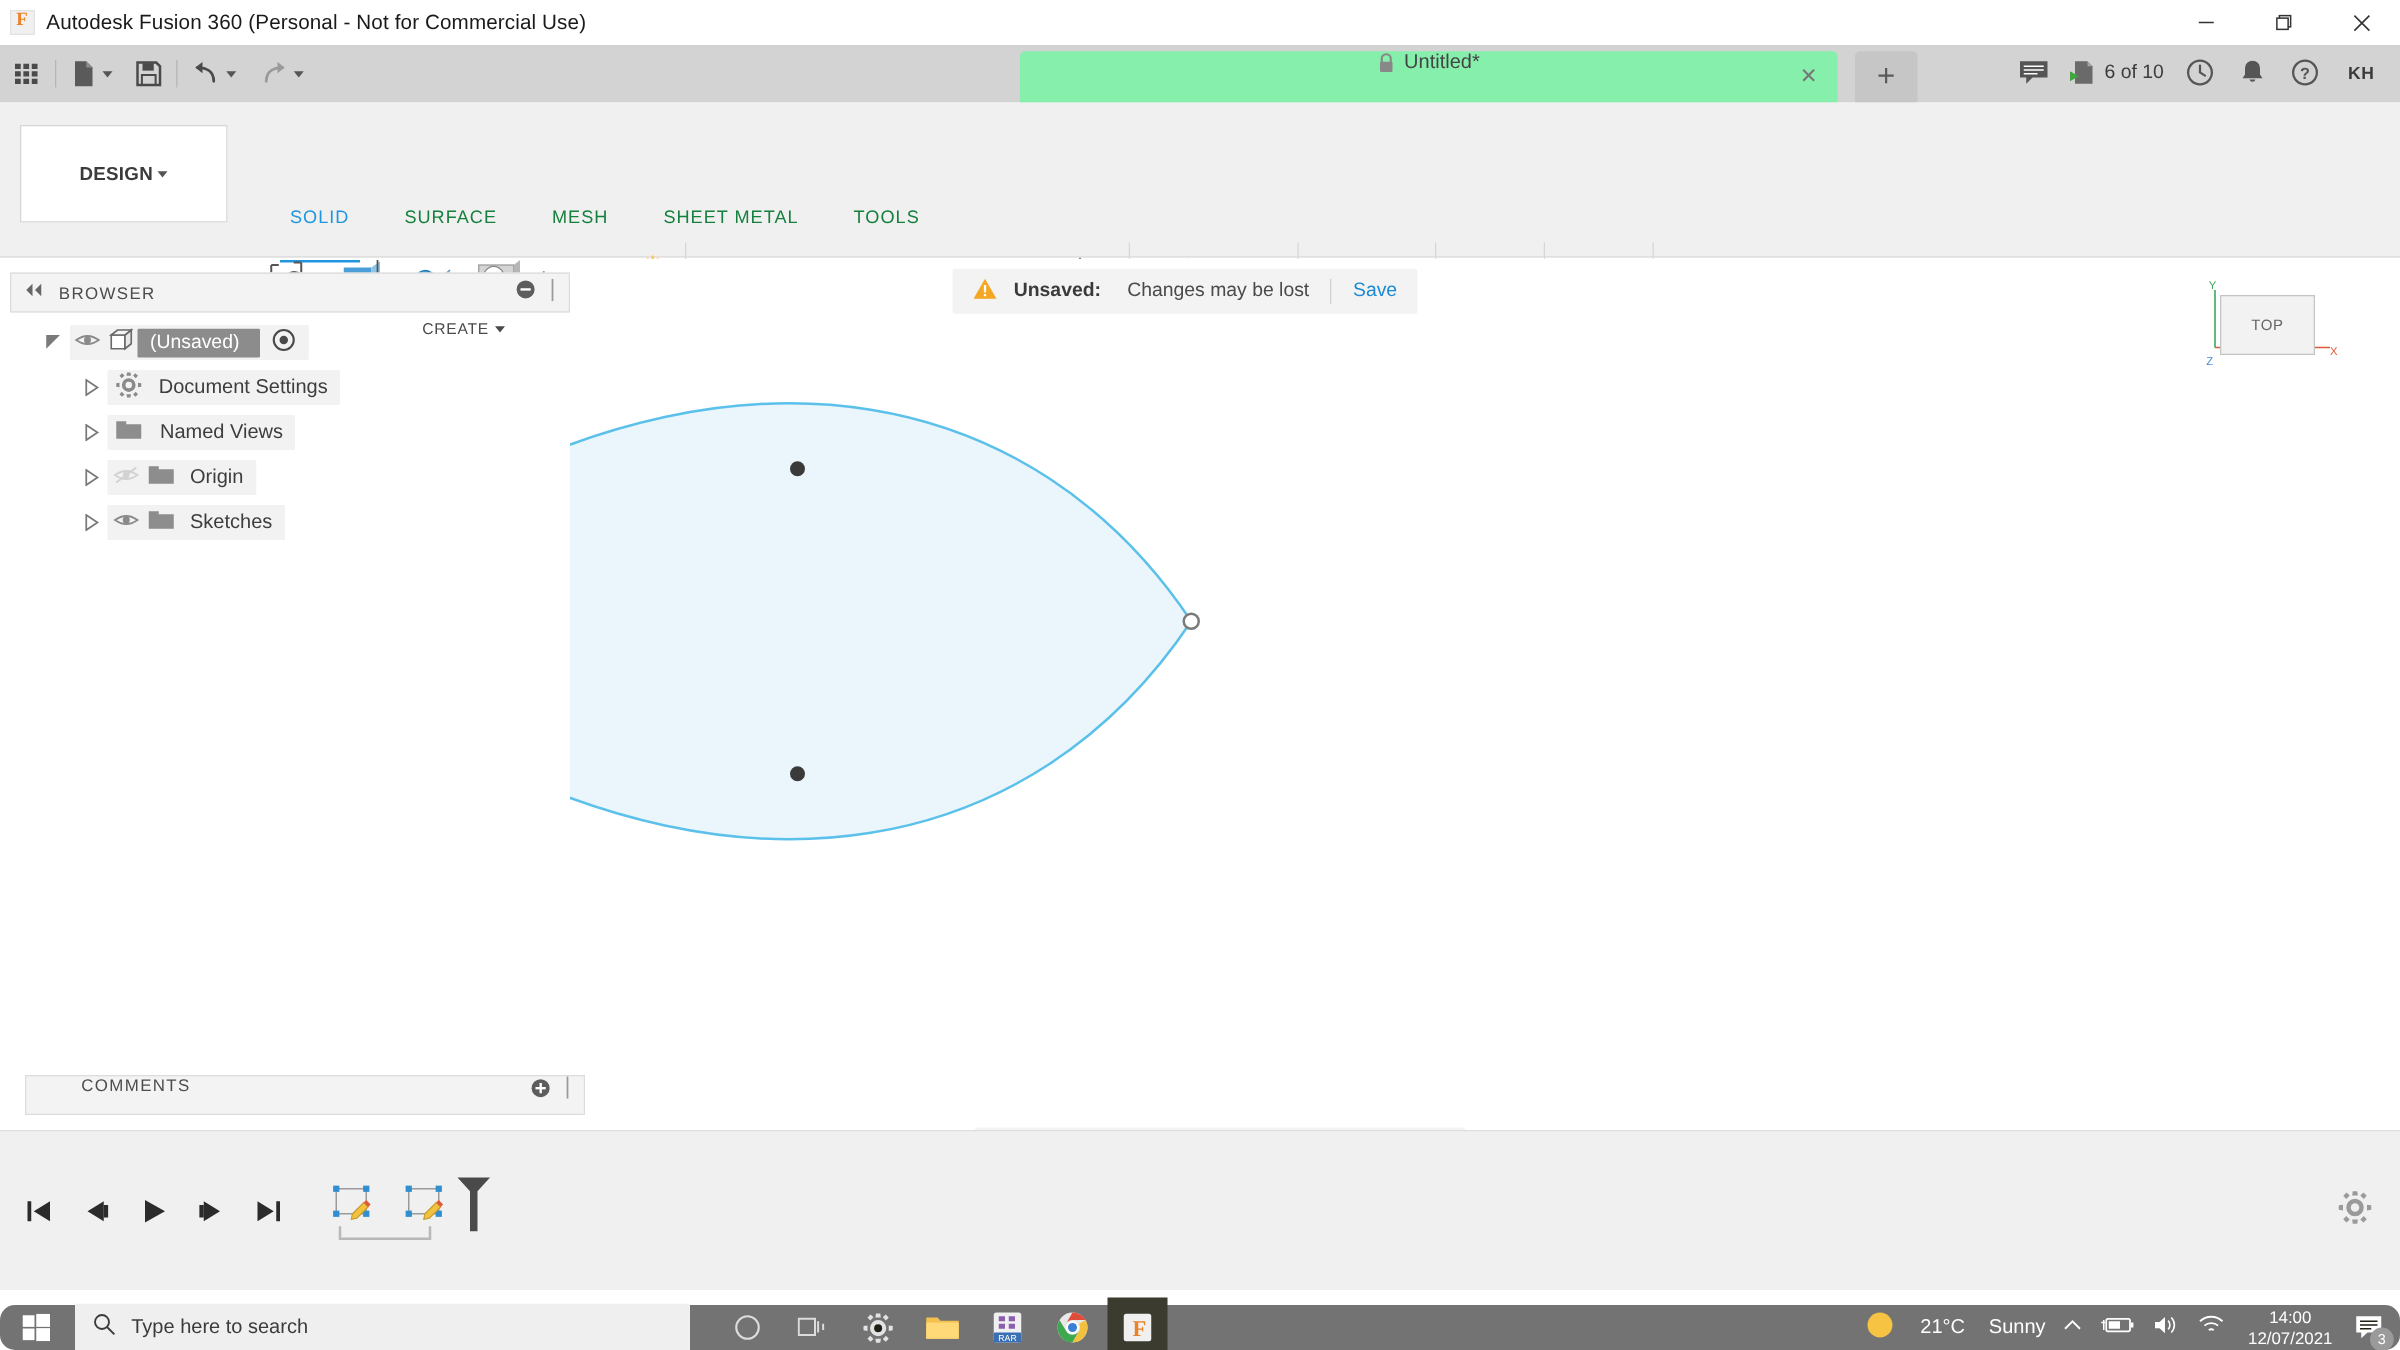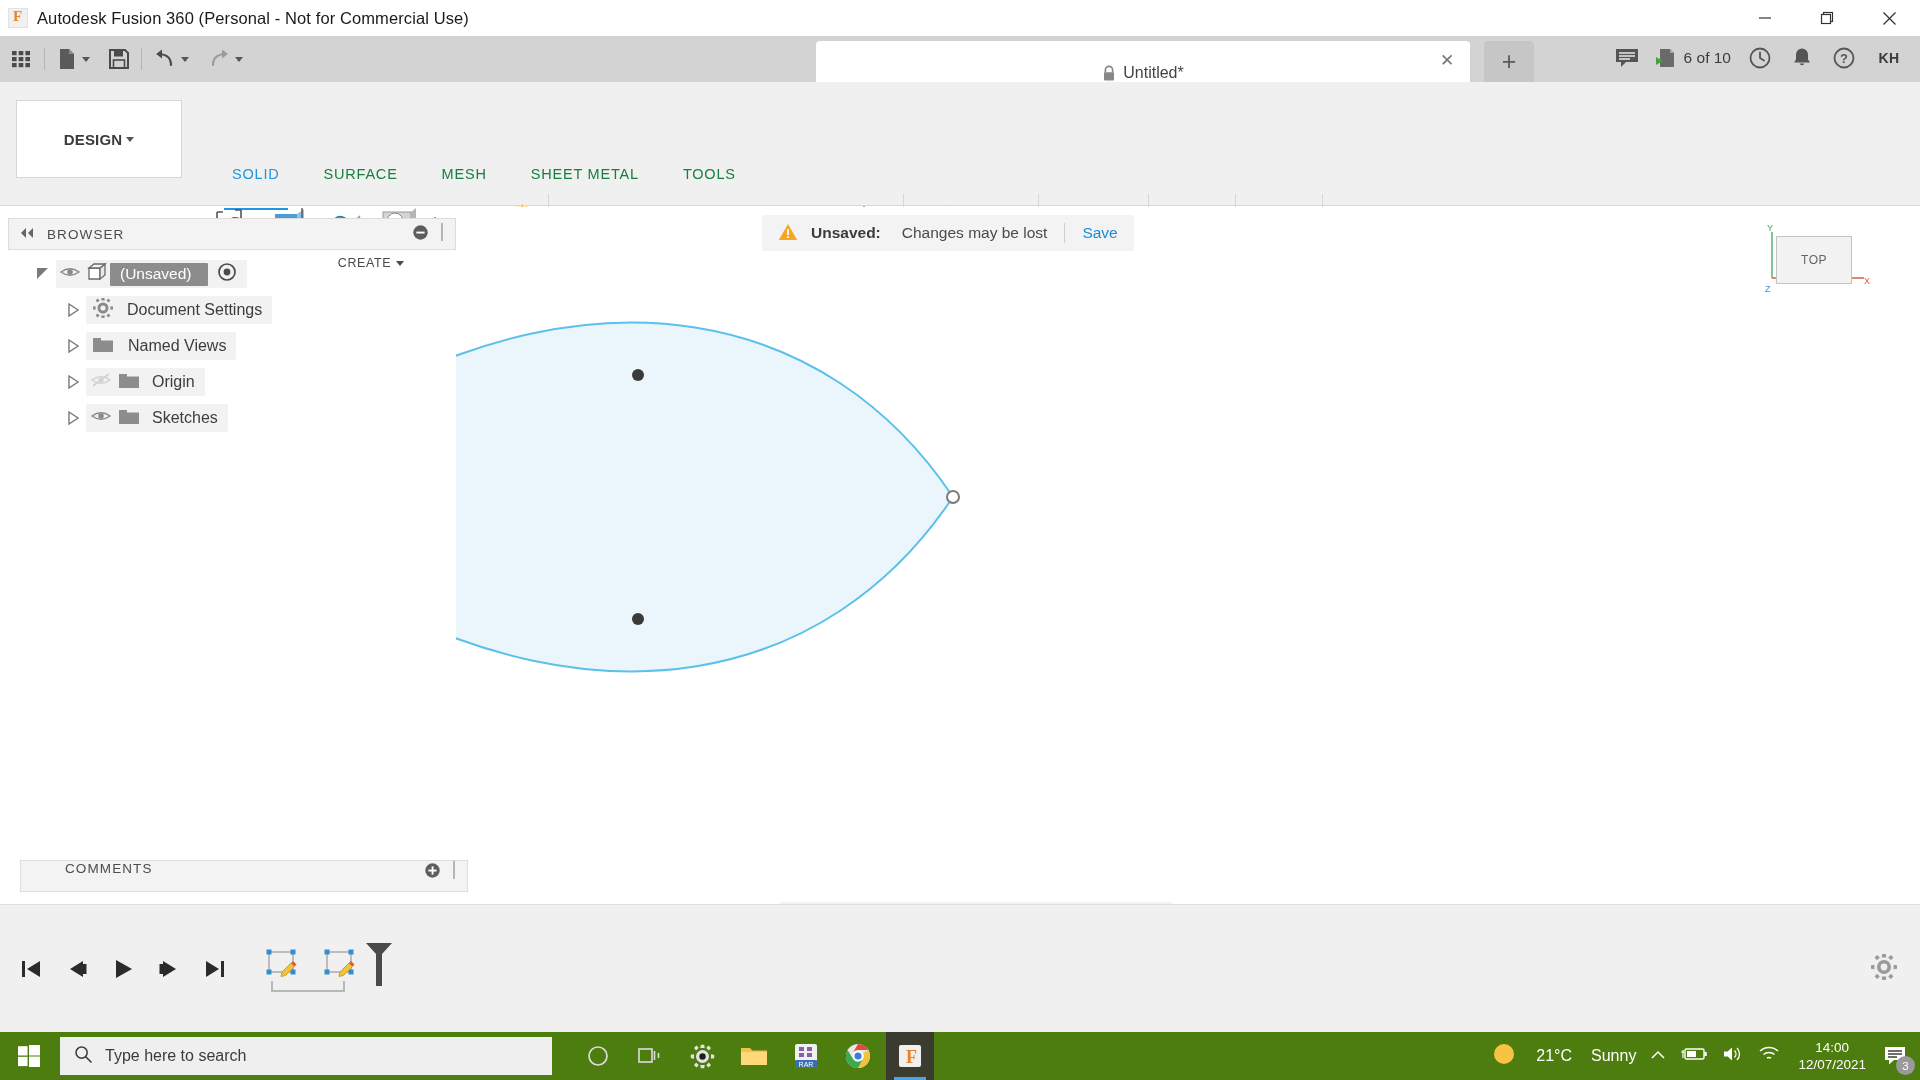--- a/index.html
+++ b/index.html
@@ -46,22 +46,22 @@
     height: 46px; display: flex; align-items: center; justify-content: center;
     padding: 0 9px; position: relative;
   }
   .qa-sep { width: 1px; height: 22px; background: #b5b5b5; margin: 0 2px; }
   .caret { width: 0; height: 0; border-left: 4px solid transparent;
            border-right: 4px solid transparent; border-top: 5px solid #555;
            margin-left: 4px; }
 
   .doctab {
     position: absolute; left: 816px; top: 5px; width: 654px; height: 41px;
-    background: #ffffff; border-radius: 4px 4px 0 0;
-    display: flex; align-items: flex-end; justify-content: center;
+    background: #86efac; border-radius: 4px 4px 0 0;
+    display: flex; align-items: flex-start; justify-content: center;
   }
   .doctab-inner { display: flex; align-items: center; gap: 7px; }
   .doctab-name { font-size: 16px; color: #444; }
   .doctab-close {
     position: absolute; right: 14px; top: 11px; width: 18px; height: 18px;
     color: #777; font-size: 17px; line-height: 17px; text-align: center;
   }
   .tab-plus {
     position: absolute; left: 1484px; top: 5px; width: 50px; height: 41px;
     background: #c6c6c6; border-radius: 4px 4px 0 0;
@@ -196,22 +196,22 @@
     background: #f0f0f0; border-top: 1px solid #dedede;
     display: flex; align-items: center;
   }
   .tl-controls { display: flex; align-items: center; gap: 12px; margin-left: 14px; }
   .tl-btn { width: 34px; height: 34px; display: flex; align-items: center; justify-content: center; }
   .tl-feats { display: flex; align-items: center; margin-left: 30px; position: relative; }
   .tl-gear { margin-left: auto; margin-right: 22px; }
 
   
   .taskbar {
-    position: absolute; left: 0; bottom: 0; width: 1920px; height: 48px;
-    background: #4d7c0f; display: flex; align-items: center;
+    position: absolute; left: 0; bottom: 0; width: 1920px; height: 36px;
+    background: #737373; display: flex; align-items: center; border-radius: 12px;
   }
   .tb-start { width: 58px; height: 48px; display: flex; align-items: center; justify-content: center; }
   .tb-search {
     width: 492px; height: 38px; background: #efefef; display: flex;
     align-items: center; padding: 0 14px; gap: 12px; margin-left: 2px;
   }
   .tb-search-txt { font-size: 16px; color: #3b3b3b; }
   .tb-apps { display: flex; align-items: center; gap: 4px; margin-left: 22px; }
   .tb-app {
     width: 48px; height: 48px; display: flex; align-items: center;

